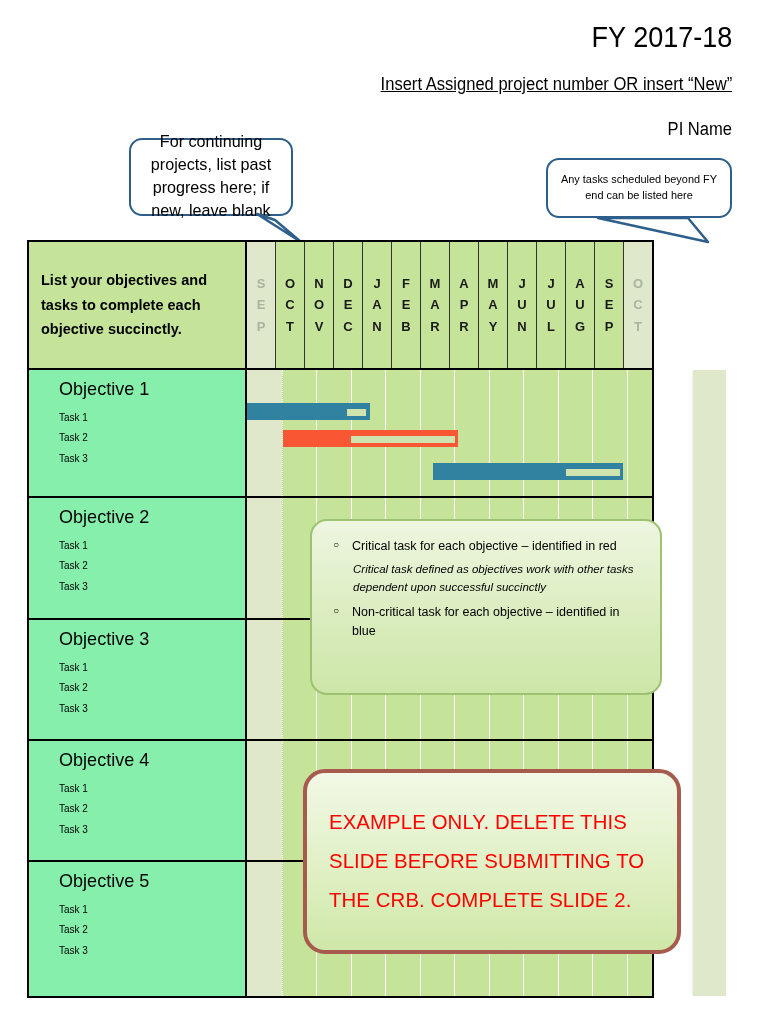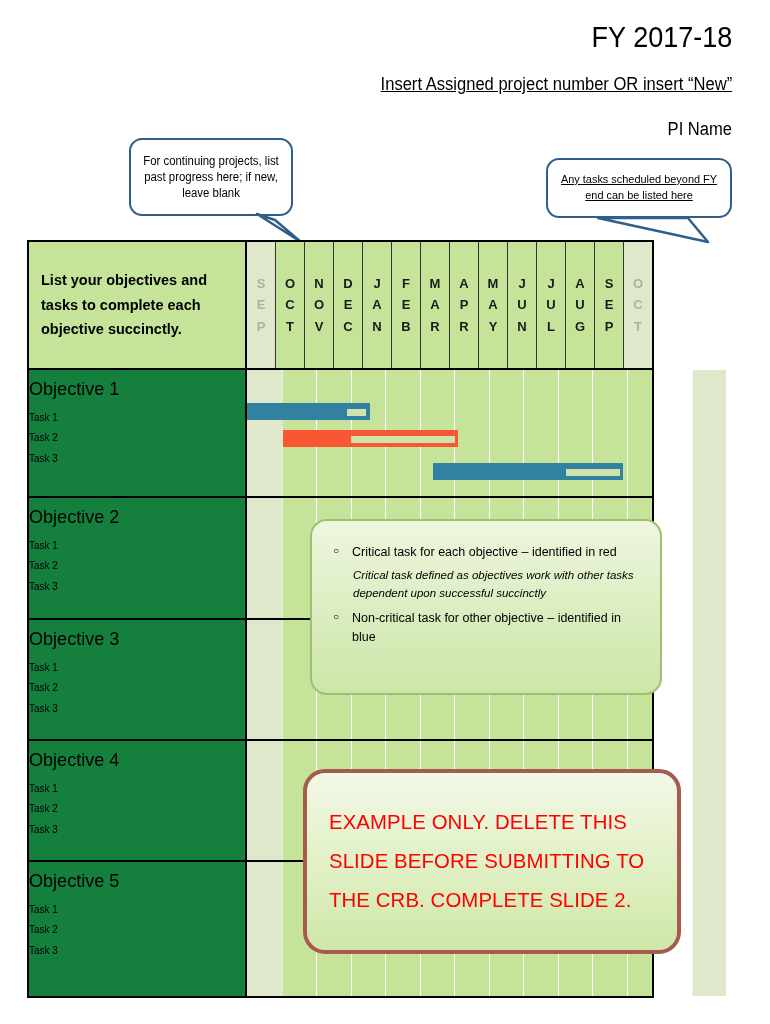--- a/index.html
+++ b/index.html
@@ -31,22 +31,22 @@
     transform:scaleX(.92);transform-origin:right center;
   }
 
   
   .callout{
     position:absolute;border:2.5px solid #2E5F8A;border-radius:13px;
     background:#ffffff;box-sizing:border-box;
     display:flex;align-items:center;justify-content:center;
     text-align:center;line-height:1.35;color:#000;
   }
-  .callout-left{left:129px;top:138px;width:164px;height:78px;font-size:12px;padding:2px 8px;}
-  .callout-right{left:546px;top:158px;width:186px;height:60px;font-size:11.5px;padding:2px 8px;text-decoration:underline;}
+  .callout-left{left:129px;top:138px;width:164px;height:78px;font-size:17px;padding:2px 8px;}
+  .callout-right{left:546px;top:158px;width:186px;height:60px;font-size:11.5px;padding:2px 8px;}
   .callout-text{transform:scaleX(.95);}
   .tail{position:absolute;}
   .tail svg{display:block;overflow:visible;}
 
   
   .gantt{
     position:absolute;left:27px;top:240px;width:627px;height:758px;
     border:2px solid #000;box-sizing:border-box;background:#C5E49A;
   }
   .grid-overlay{
@@ -73,22 +73,22 @@
     font-size:13px;font-weight:bold;color:#1a1a1a;line-height:1.62;
   }
   .mcell:last-child{border-right:none;}
   .mcell.muted{background:#DFE8CB;color:#A9B5A0;}
 
   
   .orow{position:absolute;left:0;width:100%;box-sizing:border-box;border-bottom:2px solid #000;}
   .orow:last-child{border-bottom:none;}
   .olabel{
     position:absolute;left:0;top:0;width:218px;height:100%;
-    box-sizing:border-box;border-right:2px solid #000;background:#15803d;
-    padding:8px 0 0 0;
+    box-sizing:border-box;border-right:2px solid #000;background:#86efac;
+    padding:8px 0 0 30px;
   }
   .otitle{font-size:19px;color:#000;margin-bottom:7px;transform:scaleX(.95);transform-origin:left;}
   .otask{font-size:10.5px;color:#000;line-height:1.95;transform:scaleX(.95);transform-origin:left;}
   .otrack{position:absolute;left:218px;top:0;right:0;height:100%;}
 
   
   .bar{position:absolute;height:17px;box-sizing:border-box;}
   .bar.blue{background:#3181A0;border:1px solid #3181A0;}
   .bar.red{background:#F95633;border:1px solid #F95633;}
   .bar .open{
@@ -99,21 +99,21 @@
 
   
   .legend-box{
     position:absolute;left:310px;top:519px;width:352px;height:176px;
     background:linear-gradient(180deg,#EEF6E0 0%,#D9ECBC 60%,#CDE6A8 100%);
     border:2px solid #9CC271;border-radius:17px;box-sizing:border-box;
     padding:16px 20px 0 20px;
   }
   .leg-item{
     position:relative;padding-left:20px;font-size:12.5px;color:#000;
-    line-height:1.5;margin-bottom:4px;margin-top:6px;
+    line-height:1.5;margin-bottom:4px;
   }
   .leg-item:before{
     content:"\25CB";position:absolute;left:1px;top:0;font-size:10px;color:#000;
   }
   .leg-sub{
     padding-left:21px;font-size:11.5px;font-style:italic;color:#000;line-height:1.62;
   }
 
   
   .warn-box{
@@ -315,20 +315,20 @@
     </div>
     <div class="otrack"></div>
   </div>
 
 </div>
 
 <div class="legend-box">
   <div class="leg-item">Critical task for each objective – identified in red</div>
   <div class="leg-sub">Critical task defined as objectives work with other tasks</div>
   <div class="leg-sub" style="margin-bottom:6px;">dependent upon successful succinctly</div>
-  <div class="leg-item">Non-critical task for other objective – identified in blue</div>
+  <div class="leg-item">Non-critical task for each objective – identified in blue</div>
 </div>
 
 <div class="warn-box">
   <div class="warn-line">EXAMPLE ONLY. DELETE THIS</div>
   <div class="warn-line">SLIDE BEFORE SUBMITTING TO</div>
   <div class="warn-line">THE CRB. COMPLETE SLIDE 2.</div>
 </div>
 
 </body></html>

